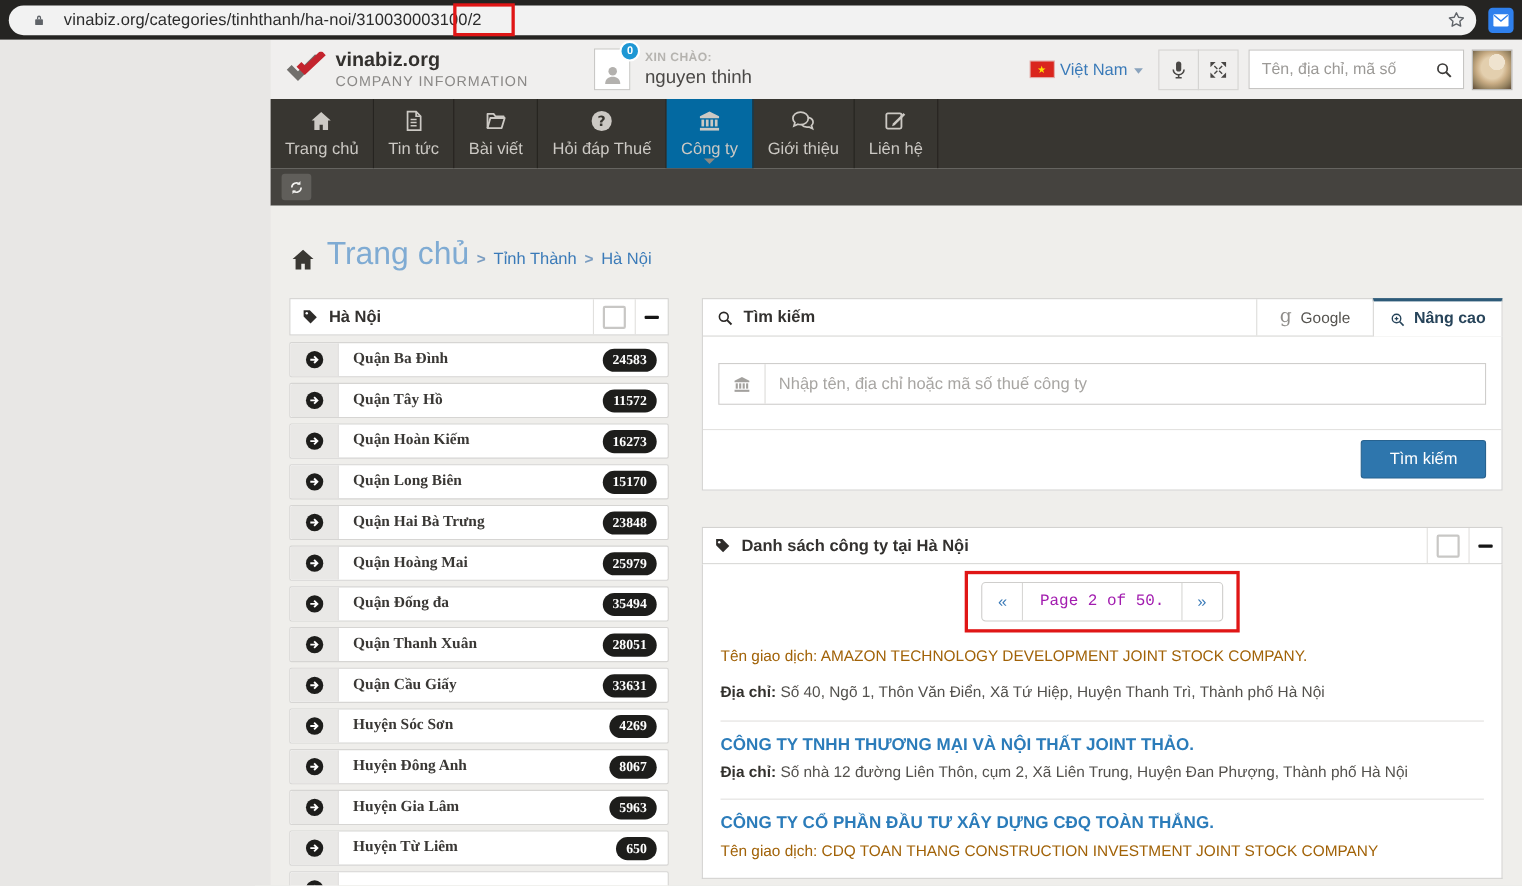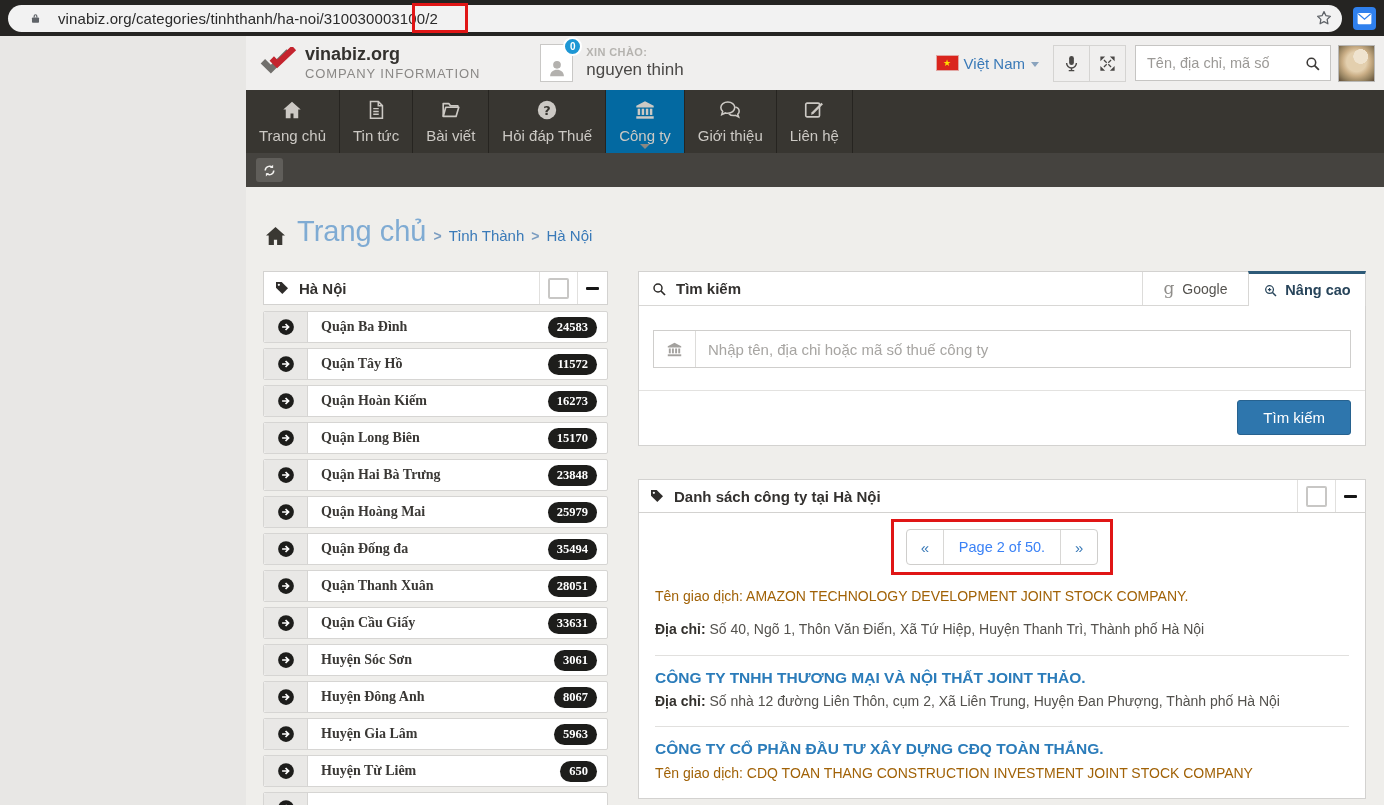--- a/index.html
+++ b/index.html
@@ -162,21 +162,21 @@
   .pagination-row { text-align:center; padding:16px 0 10px; }
   .pagination-annotation { display:inline-block; position:relative; }
   .pagination-annotation::after { content:""; position:absolute; inset:-10px -15px;
     border:3px solid var(--annotation-red,#e01616); pointer-events:none; }
   .pager { display:inline-flex; border:1px solid #cfcecc; border-radius:4px; overflow:hidden;
     background:#fff; height:36px; align-items:stretch; }
   .pg-prev,.pg-next { width:37px; display:flex; align-items:center; justify-content:center;
     color:var(--accent-blue,#3a7ab8); font-size:15px; cursor:pointer; }
   .pg-prev { border-right:1px solid #d8d7d5; }
   .pg-next { border-left:1px solid #d8d7d5; }
-  .pg-label { display:flex; align-items:center; padding:0 15px; color:#3b82f6; font-size:14.5px; }
+  .pg-label { display:flex; align-items:center; padding:0 15px; color:#a21caf; font-size:14.5px;font-family:Liberation Mono, monospace; }
 
   .company-list { padding:0 16px; }
   .company { padding:11px 0 15px; border-bottom:1px solid #e1e0de; line-height:1.45; }
   .company:last-child { border-bottom:none; }
   .company-name { color:var(--company-link-blue,#2b7cba); font-weight:bold; font-size:15.5px;
     margin-bottom:2px; cursor:pointer; }
   .company-trade { font-size:14px; color:#a16207; }
   .company-addr { font-size:14px; color:#53514d; margin-top:13px; }
   .company-addr.first { margin-top:2px; }
   .company-addr b { color:#33312d; }
@@ -483,21 +483,21 @@
             <span class="d-badge">33631</span>
           </div>
           <div class="d-row">
             <span class="d-icon-cell">
               <svg viewBox="0 0 24 24">
                 <circle cx="12" cy="12" r="10.5" fill="currentColor"></circle>
                 <path d="M6.8 12h8m-3.4-4 4 4-4 4" fill="none" stroke="#fff" stroke-width="2.3"></path>
               </svg>
             </span>
             <span class="d-name">Huyện Sóc Sơn</span>
-            <span class="d-badge">3061</span>
+            <span class="d-badge">4269</span>
           </div>
           <div class="d-row">
             <span class="d-icon-cell">
               <svg viewBox="0 0 24 24">
                 <circle cx="12" cy="12" r="10.5" fill="currentColor"></circle>
                 <path d="M6.8 12h8m-3.4-4 4 4-4 4" fill="none" stroke="#fff" stroke-width="2.3"></path>
               </svg>
             </span>
             <span class="d-name">Huyện Đông Anh</span>
             <span class="d-badge">8067</span>

